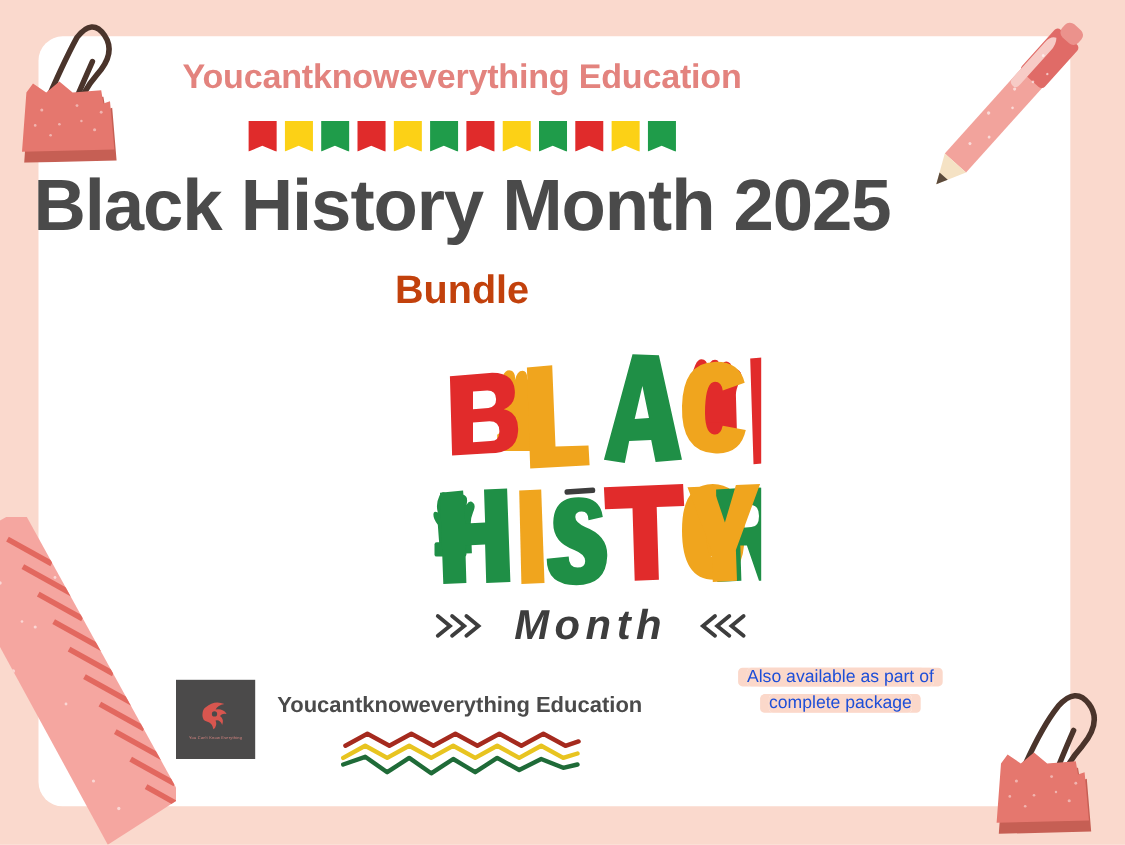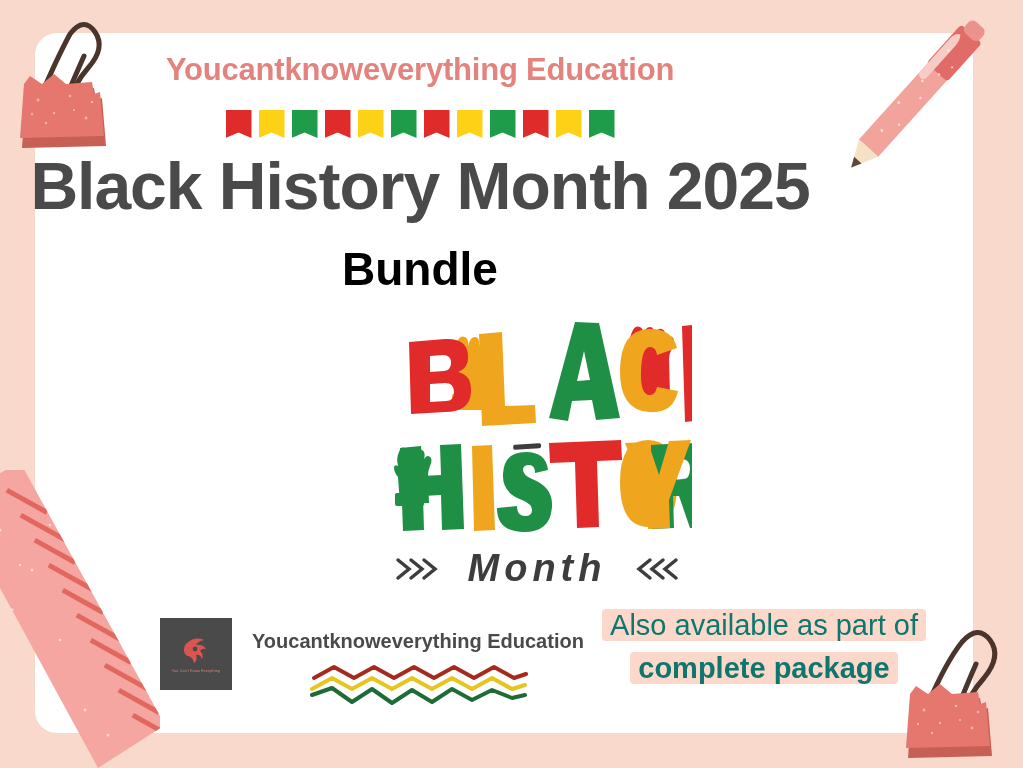--- a/index.html
+++ b/index.html
@@ -32,21 +32,21 @@
     clip-path:polygon(0 0,100% 0,100% 100%,50% 80%,0 100%);
   }
 
   .main-title{
     position:absolute;left:0;right:0;top:148px;text-align:center;
     font-size:66px;font-weight:bold;color:#4a4a4a;letter-spacing:-1px;
     font-family:"Liberation Sans",sans-serif;
   }
   .sub-title{
     position:absolute;left:0;right:0;top:242px;text-align:center;
-    font-size:46px;font-weight:bold;color:#000000;
+    font-size:36px;font-weight:bold;color:#c2410c;
     font-family:"Liberation Sans",sans-serif;
   }
 
   
   .bhm-art{position:absolute;left:382px;top:298px;width:310px;height:296px;font-style:italic;}
   .bhm-art svg{display:block;width:310px;height:296px;}
 
   
   .logo-row{position:absolute;left:160px;top:618px;width:440px;height:100px;}
   .logo-sq{
@@ -69,25 +69,25 @@
   
   .callout{
     position:absolute;left:608px;top:604px;width:312px;
     text-align:center;line-height:1.48;
   }
   .callout-line{
     display:inline;
     background:#fbd8ca;
     box-shadow:8px 0 0 #fbd8ca,-8px 0 0 #fbd8ca;
     border-radius:4px;
-    font-size:29px;color:#0f766e;
+    font-size:16px;color:#1d4ed8;
     font-family:"Liberation Sans",sans-serif;
     -webkit-box-decoration-break:clone;box-decoration-break:clone;
   }
-  .callout-strong{font-weight:bold;}
+  .callout-strong{font-weight:normal;}
 
   
   .deco{position:absolute;pointer-events:none;}
   .clip-tl{left:2px;top:18px;width:140px;height:130px;}
   .clip-br{left:898px;top:628px;width:128px;height:140px;}
   .pencil-tr{left:808px;top:-6px;width:216px;height:200px;}
   .ruler-bl{left:-10px;top:470px;width:170px;height:300px;}
 </style>
 </head>
 <body>

